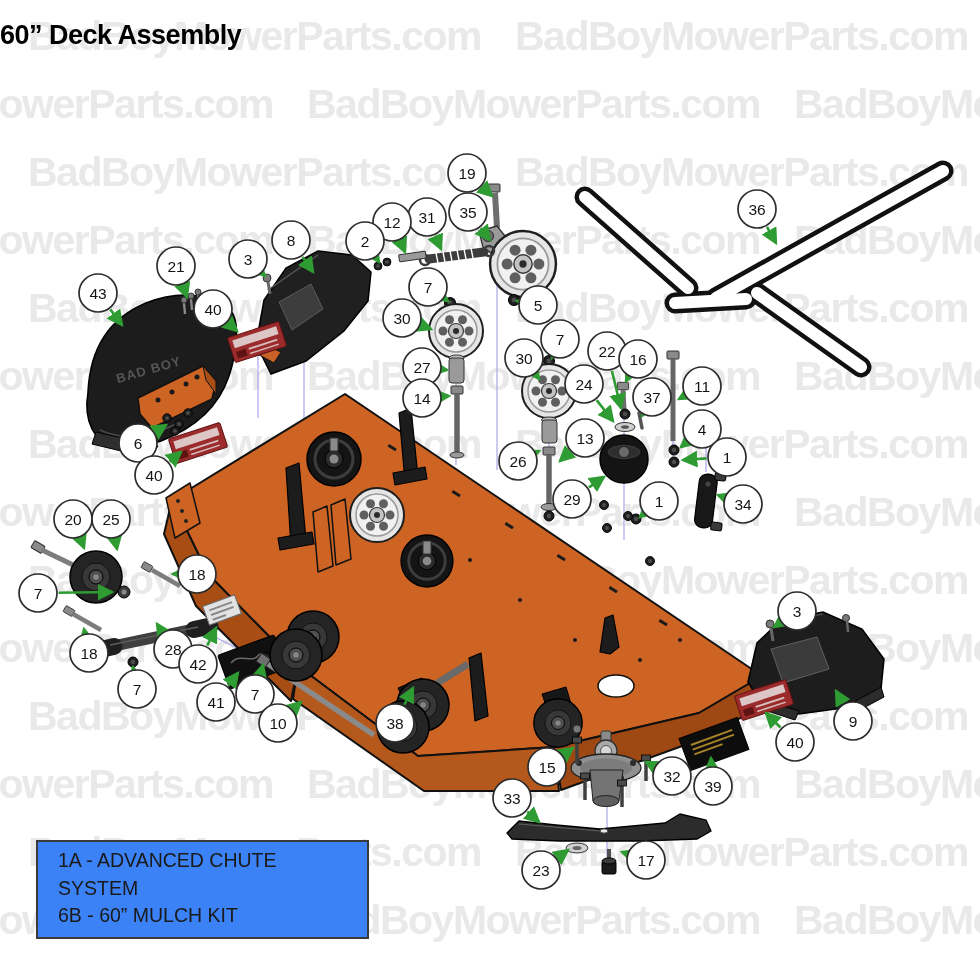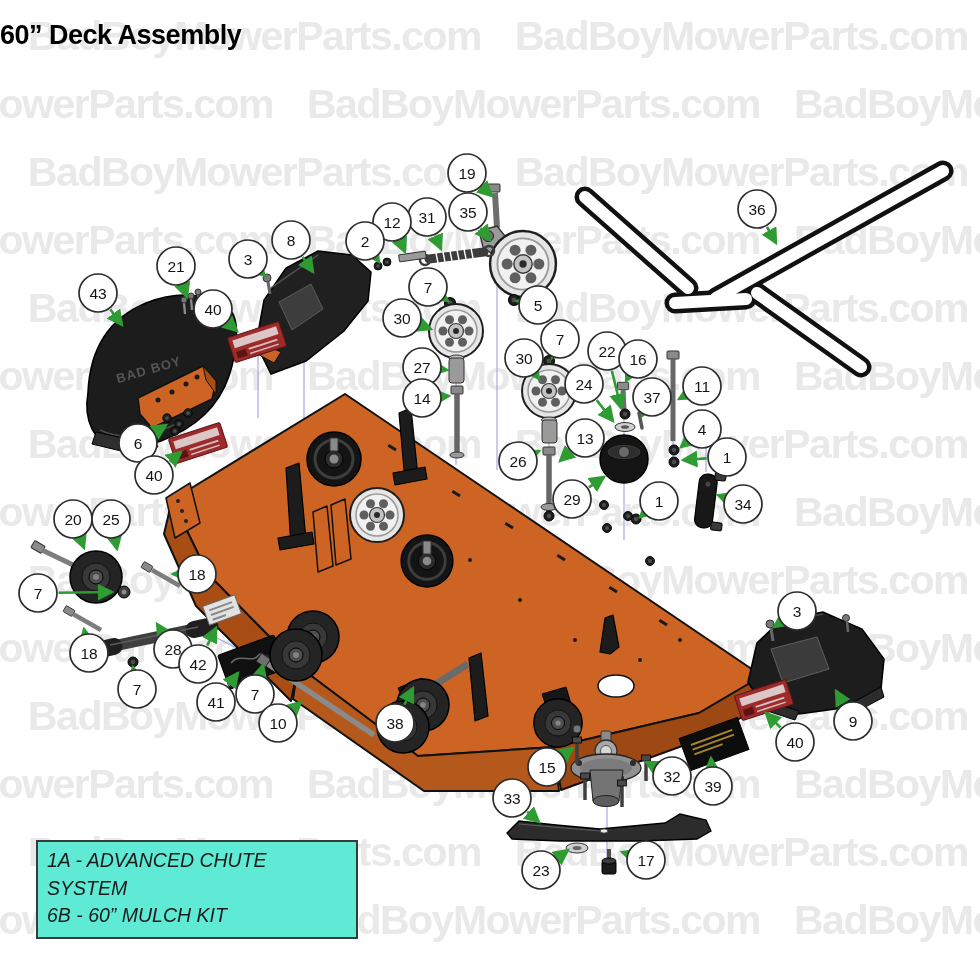--- a/index.html
+++ b/index.html
@@ -1,19 +1,19 @@
 <!DOCTYPE html>
 <html><head>
 <meta charset="utf-8">
 <style>
   html,body{margin:0;padding:0;background:#fff;}
   .stage{position:relative;width:980px;height:980px;background:#fff;overflow:hidden;font-family:"Liberation Sans",sans-serif;}
   .title{position:absolute;top:20px;left:0;right:0;margin:0;text-align:left;font-size:27px;font-weight:bold;color:#000;z-index:6;letter-spacing:-.5px;}
   svg.diagram{position:absolute;left:0;top:0;z-index:1;}
-  .legend{position:absolute;left:36px;top:840px;width:300px;background:#5eead4;border:2px solid #3a3a3a;padding:5px 9px 7px 9px;z-index:6;font-size:19.5px;line-height:1.42;color:#1a1a1a;font-style:italic;}
+  .legend{position:absolute;left:36px;top:840px;width:300px;background:#3b82f6;border:2px solid #3a3a3a;padding:5px 9px 7px 20px;z-index:6;font-size:19.5px;line-height:1.42;color:#1a1a1a;}
   .wm{font-weight:bold;font-size:41px;fill:#e9e9e9;font-family:"Liberation Sans",sans-serif;letter-spacing:-1.5px;}
   .lav{stroke:#a8a8ea;stroke-width:1.2;fill:none;}
   .arrow{stroke:#2E9B33;stroke-width:2.6;fill:none;}
   .co-circle{fill:#fff;stroke:#2d2d2d;stroke-width:1.7;}
   .co-num{font-size:15.5px;fill:#141414;text-anchor:middle;font-family:"Liberation Sans",sans-serif;}
 </style>
 </head>
 <body>
 
 <div class="stage">

